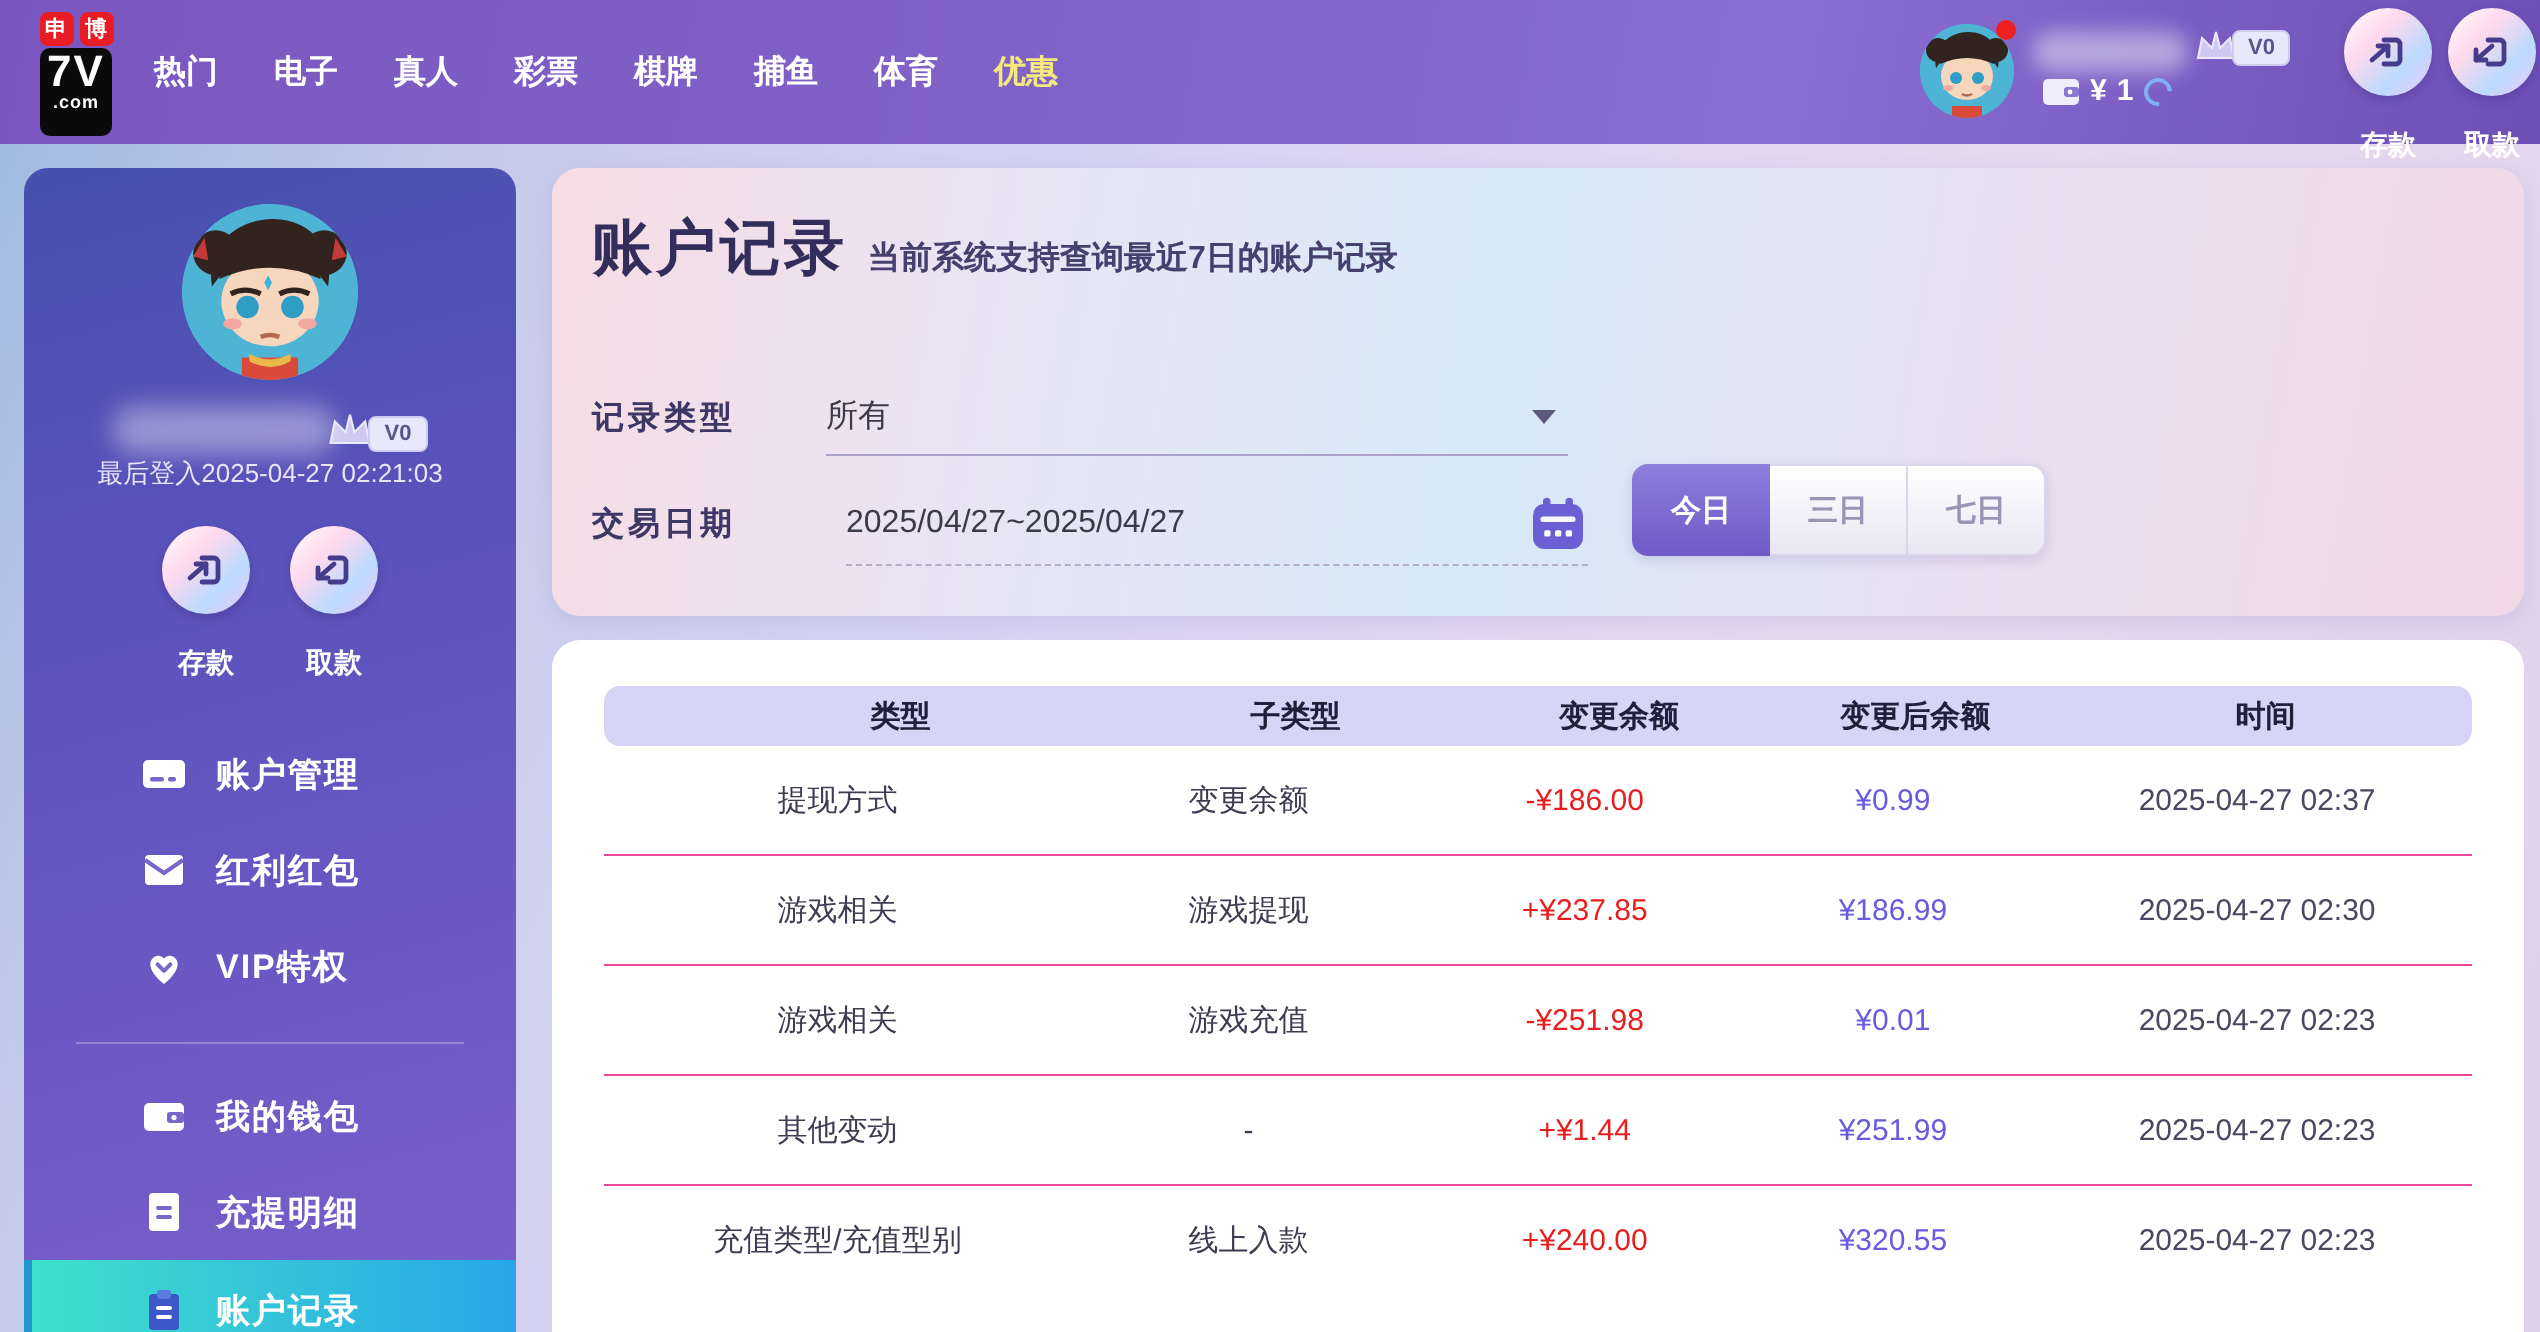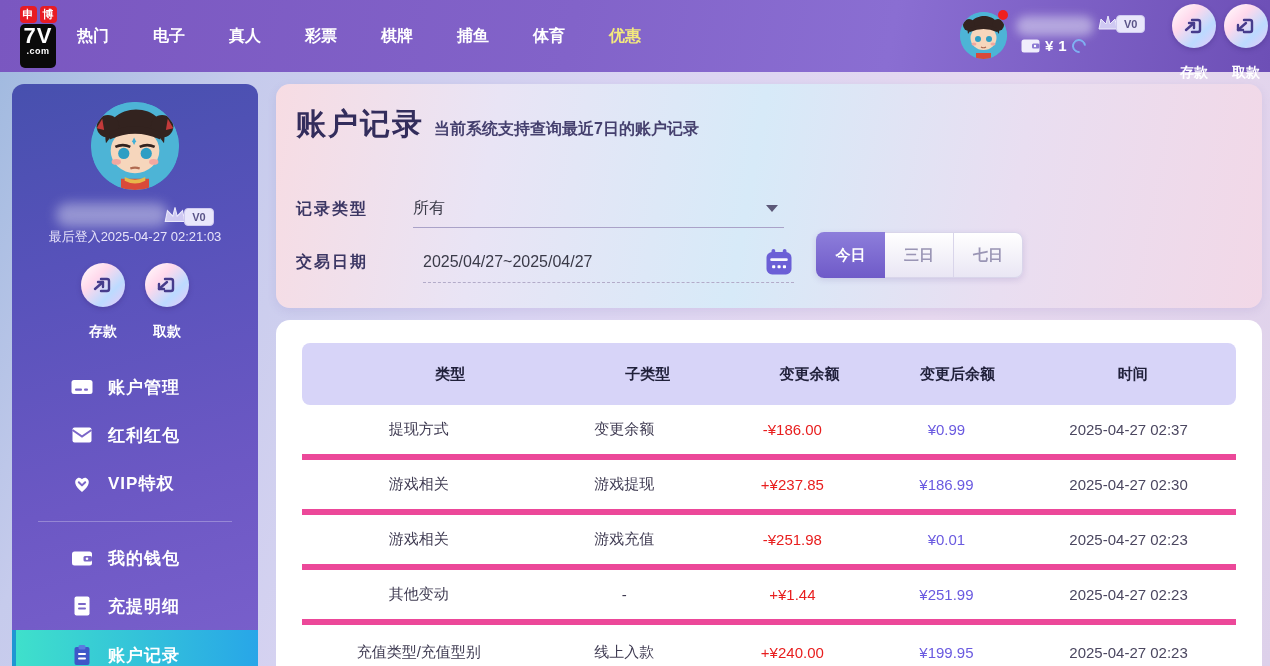--- a/index.html
+++ b/index.html
@@ -12,21 +12,21 @@
 
   
   .navbar{position:absolute;top:0;left:0;width:1270px;height:72px;
     background:linear-gradient(100deg,#7a57c0 0%,#8263c9 45%,#8a6ed2 70%,#6d4fb6 100%);}
   .logo{position:absolute;left:10px;top:6px;width:56px;display:flex;flex-direction:column;align-items:center;cursor:pointer;}
   .logo-badges{display:flex;gap:3px;margin-bottom:1px;}
   .logo-badge{width:17px;height:17px;background:#e81c24;border-radius:4px;color:#fff;font-size:11px;font-weight:bold;display:flex;align-items:center;justify-content:center;}
   .logo-black{background:#0a0a0a;border-radius:5px;padding:1px 4px 12px;display:flex;flex-direction:column;align-items:center;line-height:1;}
   .logo-7v{color:#fff;font-size:22px;font-weight:900;letter-spacing:1px;}
   .logo-com{color:#fff;font-size:9px;font-weight:bold;letter-spacing:.5px;}
-  .nav-menu{position:absolute;left:77px;top:0;height:72px;display:flex;align-items:center;gap:44px;}
+  .nav-menu{position:absolute;left:77px;top:0;height:72px;display:flex;align-items:center;gap:28px;}
   .nav-item{color:#fff;font-size:16px;font-weight:bold;width:32px;text-align:center;cursor:pointer;white-space:nowrap;}
   .nav-item.active{color:#f3e97d;}
 
   .avatar-sm{position:absolute;left:960px;top:12px;width:47px;height:47px;border-radius:50%;background:radial-gradient(circle at 50% 40%,#63c8e4,#3fa8cc);overflow:hidden;cursor:pointer;}
   .red-dot{position:absolute;left:998px;top:10px;width:10px;height:10px;border-radius:50%;background:#ef2020;}
   .name-blur{position:absolute;left:1016px;top:16px;width:78px;height:20px;border-radius:10px;background:rgba(235,235,248,.5);filter:blur(5px);}
   .vip-wrap{position:absolute;left:1096px;top:13px;display:flex;align-items:flex-end;cursor:pointer;}
   .vip-pill{background:#e9e7fb;color:#5a5488;font-size:11px;font-weight:bold;padding:2px 7px;border-radius:4px;margin-left:-4px;border:1px solid #cfcaf0;}
   .balance-row{position:absolute;left:1021px;top:37px;display:flex;align-items:center;gap:5px;color:#fff;font-size:15px;font-weight:bold;}
   .spinner{width:14px;height:14px;border-radius:50%;border:2px solid #7fb0f2;border-right-color:transparent;transform:rotate(40deg);cursor:pointer;}
@@ -70,25 +70,25 @@
   .f-date{position:absolute;left:147px;top:158px;width:371px;height:41px;border-bottom:1px dashed #b3abc9;
     display:flex;align-items:center;justify-content:space-between;cursor:pointer;}
   .f-date .val{font-size:16px;color:#3a3a48;}
   .range-group{position:absolute;left:540px;top:148px;display:flex;border-radius:8px;box-shadow:0 2px 6px rgba(100,80,160,.18);}
   .range-btn{width:69px;height:46px;display:flex;align-items:center;justify-content:center;font-size:15px;font-weight:bold;
     background:linear-gradient(180deg,#ffffff,#e9e6f4);color:#9a95b5;border:1px solid #d9d5ea;border-left:none;cursor:pointer;}
   .range-btn:last-child{border-radius:0 8px 8px 0;}
   .range-btn.active{background:linear-gradient(180deg,#8d7edb,#6f5ac8);color:#fff;border:none;border-radius:8px 0 0 8px;}
 
   .table-card{position:absolute;left:276px;top:320px;width:986px;height:346px;background:#ffffff;border-radius:14px 14px 0 0;}
-  .thead{margin:23px 26px 0;height:62px;background:#d7d4f8;border-radius:8px;
+  .thead{margin:23px 26px 0;height:30px;background:#d7d4f8;border-radius:8px;
     display:grid;grid-template-columns:25% 19% 17% 16% 23%;align-items:center;text-align:center;
     font-size:15px;font-weight:bold;color:#20203a;padding-left:36px;}
   .trow{margin:0 26px;height:55px;display:grid;grid-template-columns:25% 19% 17% 16% 23%;
-    align-items:center;text-align:center;font-size:15px;color:#3f3b52;border-bottom:6px solid #ec4899;}
+    align-items:center;text-align:center;font-size:15px;color:#3f3b52;border-bottom:1px solid #ec4899;}
   .trow:last-child{border-bottom:none;}
   .cell-change{color:#e81e1e;}
   .cell-balance{color:#6a5ae0;}
   .cell-time{color:#4b4760;}
 </style>
 </head>
 <body>
 
 <header class="navbar">
   <div class="logo">
@@ -357,16 +357,16 @@
     <span>其他变动</span>
     <span>-</span>
     <span class="cell-change">+¥1.44</span>
     <span class="cell-balance">¥251.99</span>
     <span class="cell-time">2025-04-27 02:23</span>
   </div>
   <div class="trow">
     <span>充值类型/充值型别</span>
     <span>线上入款</span>
     <span class="cell-change">+¥240.00</span>
-    <span class="cell-balance">¥199.95</span>
+    <span class="cell-balance">¥320.55</span>
     <span class="cell-time">2025-04-27 02:23</span>
   </div>
 </section>
 
 </body></html>

